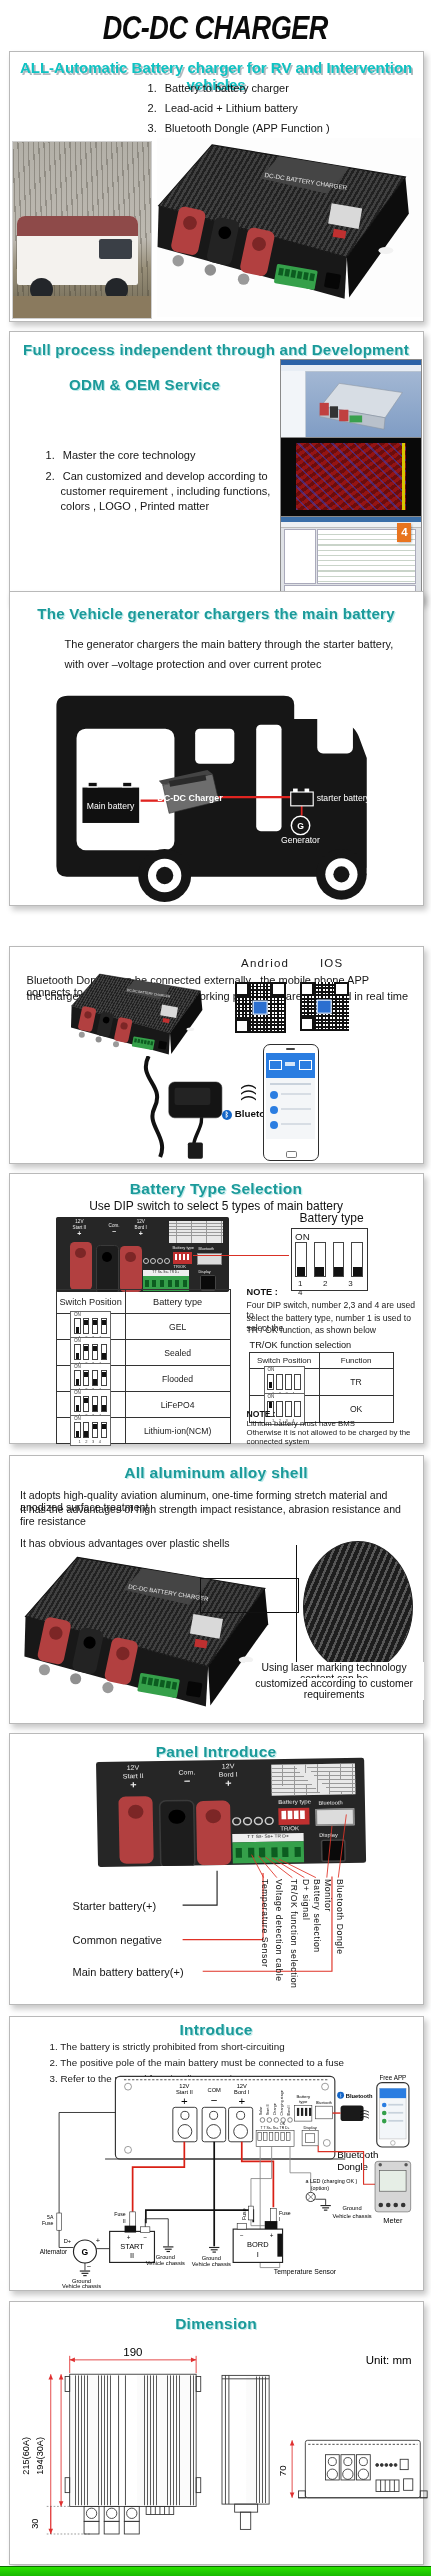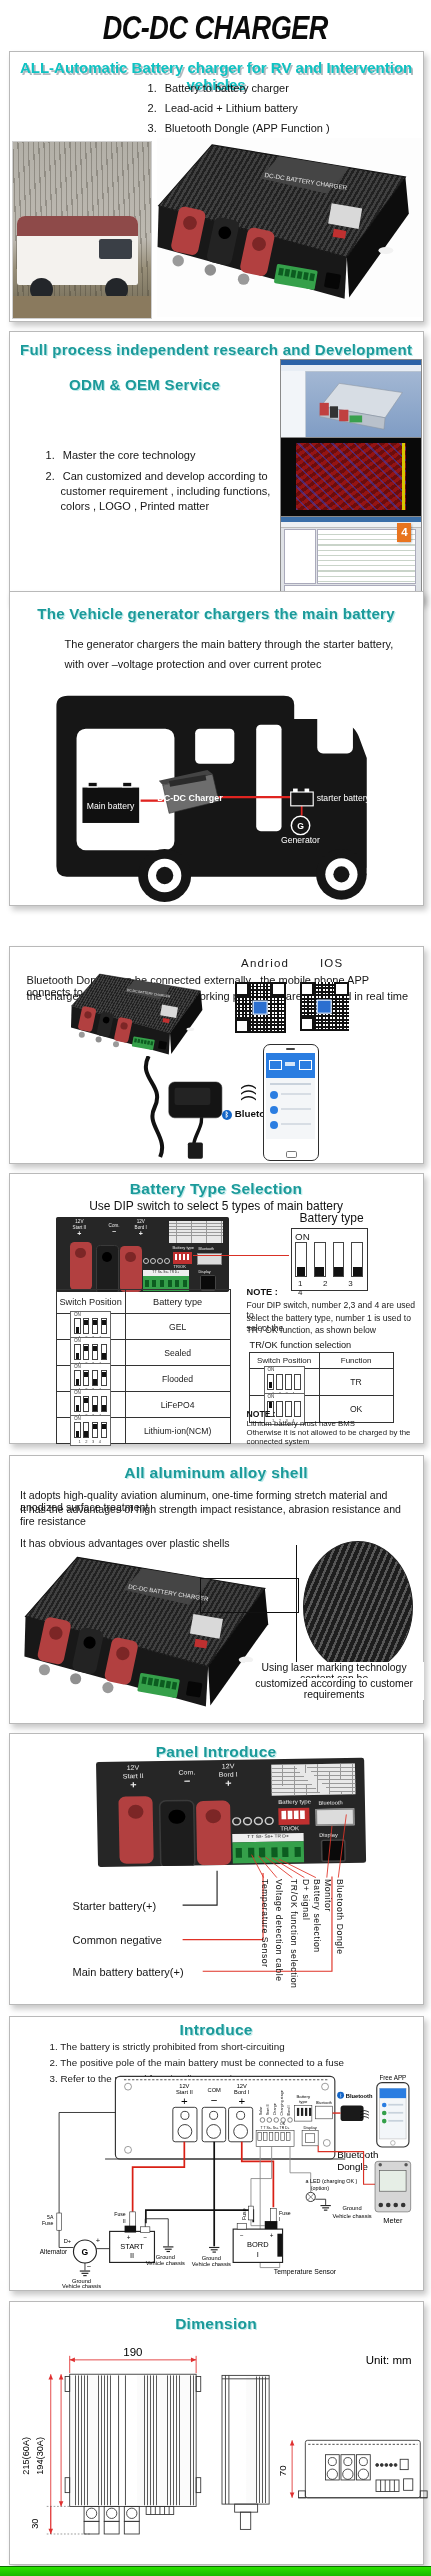--- a/index.html
+++ b/index.html
@@ -121,21 +121,21 @@
             </g>
             <rect x="292" y="236" width="26" height="26" rx="3" fill="#060606" transform="rotate(10 305 249)"></rect>
           </g>
         </defs>
         <use href="#charger-g"></use>
       </svg>
     </div>
   </div>
 
   <div class="box" style="top:331px;height:270px;">
-    <div class="teal-h" style="top:9.2px;font-size:15px;">Full process independent research and Development</div>
+    <div class="teal-h" style="top:9.2px;font-size:15px;">Full process independent through and Development</div>
     <div class="teal-h" style="top:44px;width:270px;left:0;font-size:15px;">ODM &amp; OEM Service</div>
     <div class="btxt" style="top:117px;left:36px;"><span class="num">1.</span><span>Master the core technology</span></div>
     <div class="btxt" style="top:138px;left:36px;"><span class="num">2.</span><span>Can customized and develop according to</span></div>
     <div class="btxt" style="top:153px;left:51px;">customer requirement , including functions,</div>
     <div class="btxt" style="top:168px;left:51px;">colors , LOGO , Printed matter</div>
 
     <div class="shot" style="top:27px;height:78px;">
       <div class="abs" style="inset:0;background:linear-gradient(#a9bcd6,#7f9cc4);"></div>
       <div class="abs" style="top:0;left:0;right:0;height:5.2px;background:#2c63a8;"></div>
       <div class="abs" style="top:5.2px;left:0;right:0;height:5.8px;background:#e8eef5;border-bottom:0.6px solid #b7c3d1;"></div>

